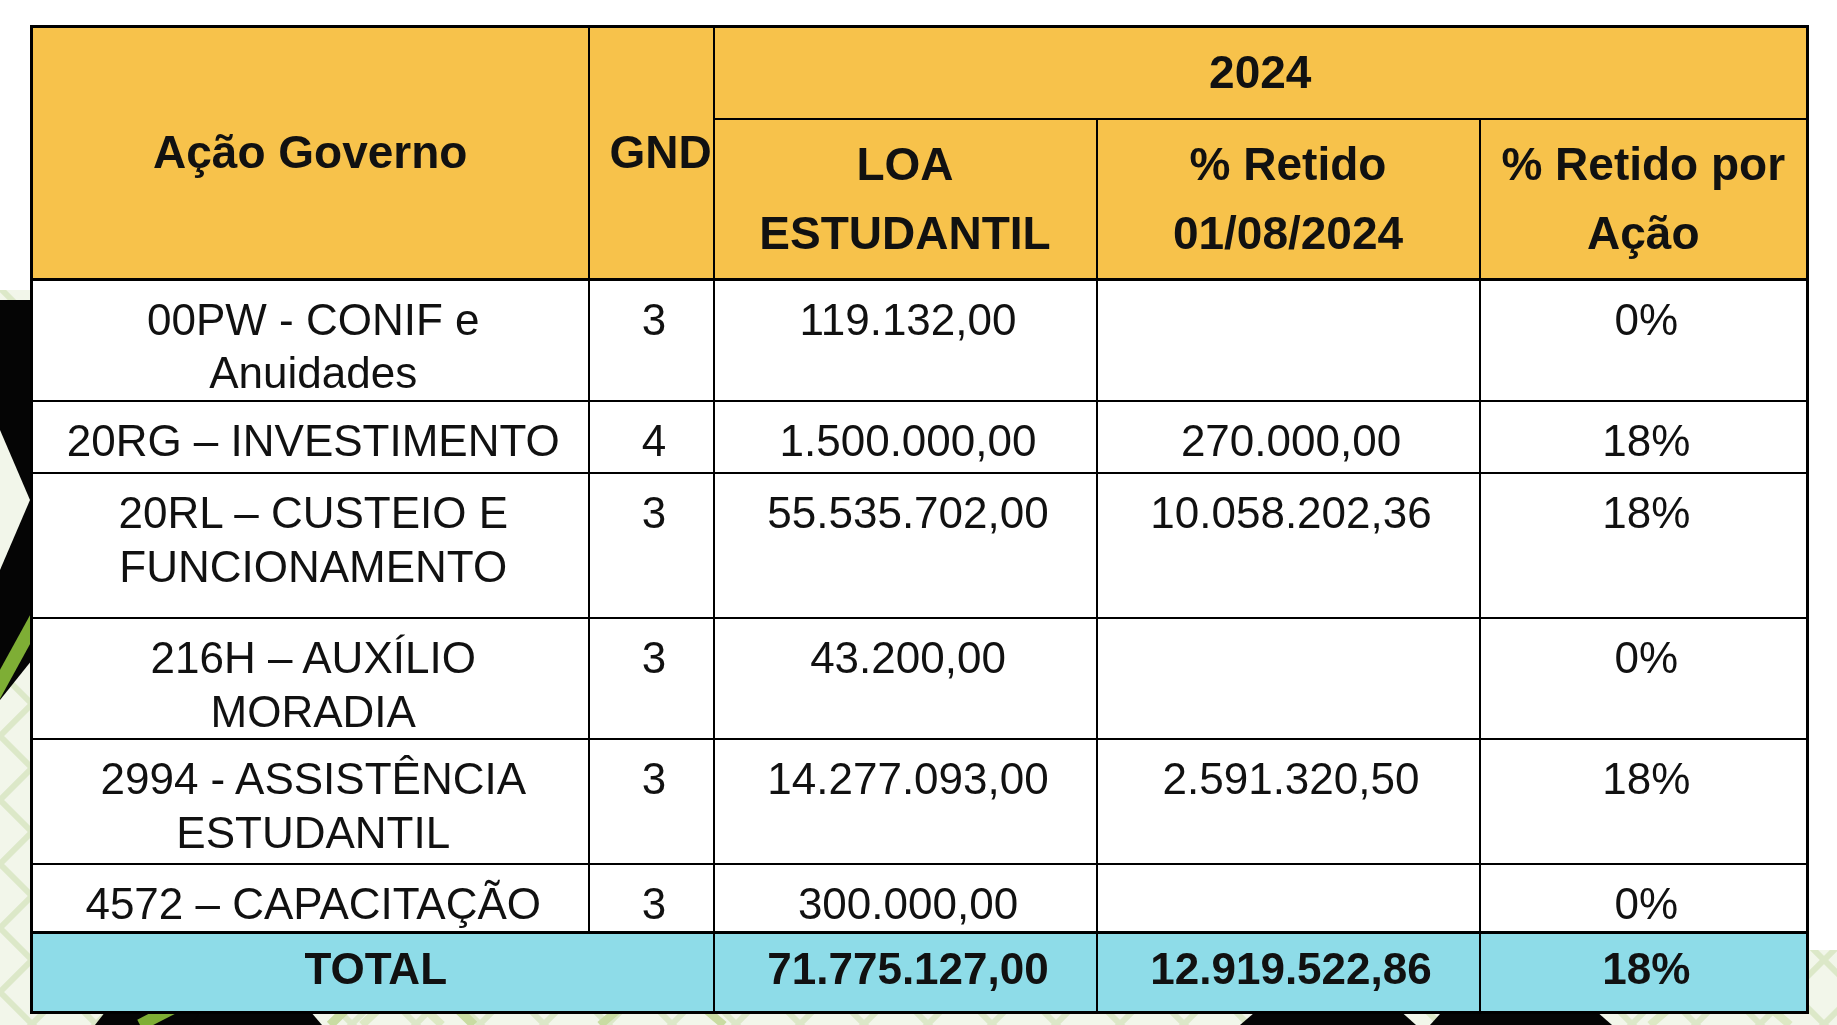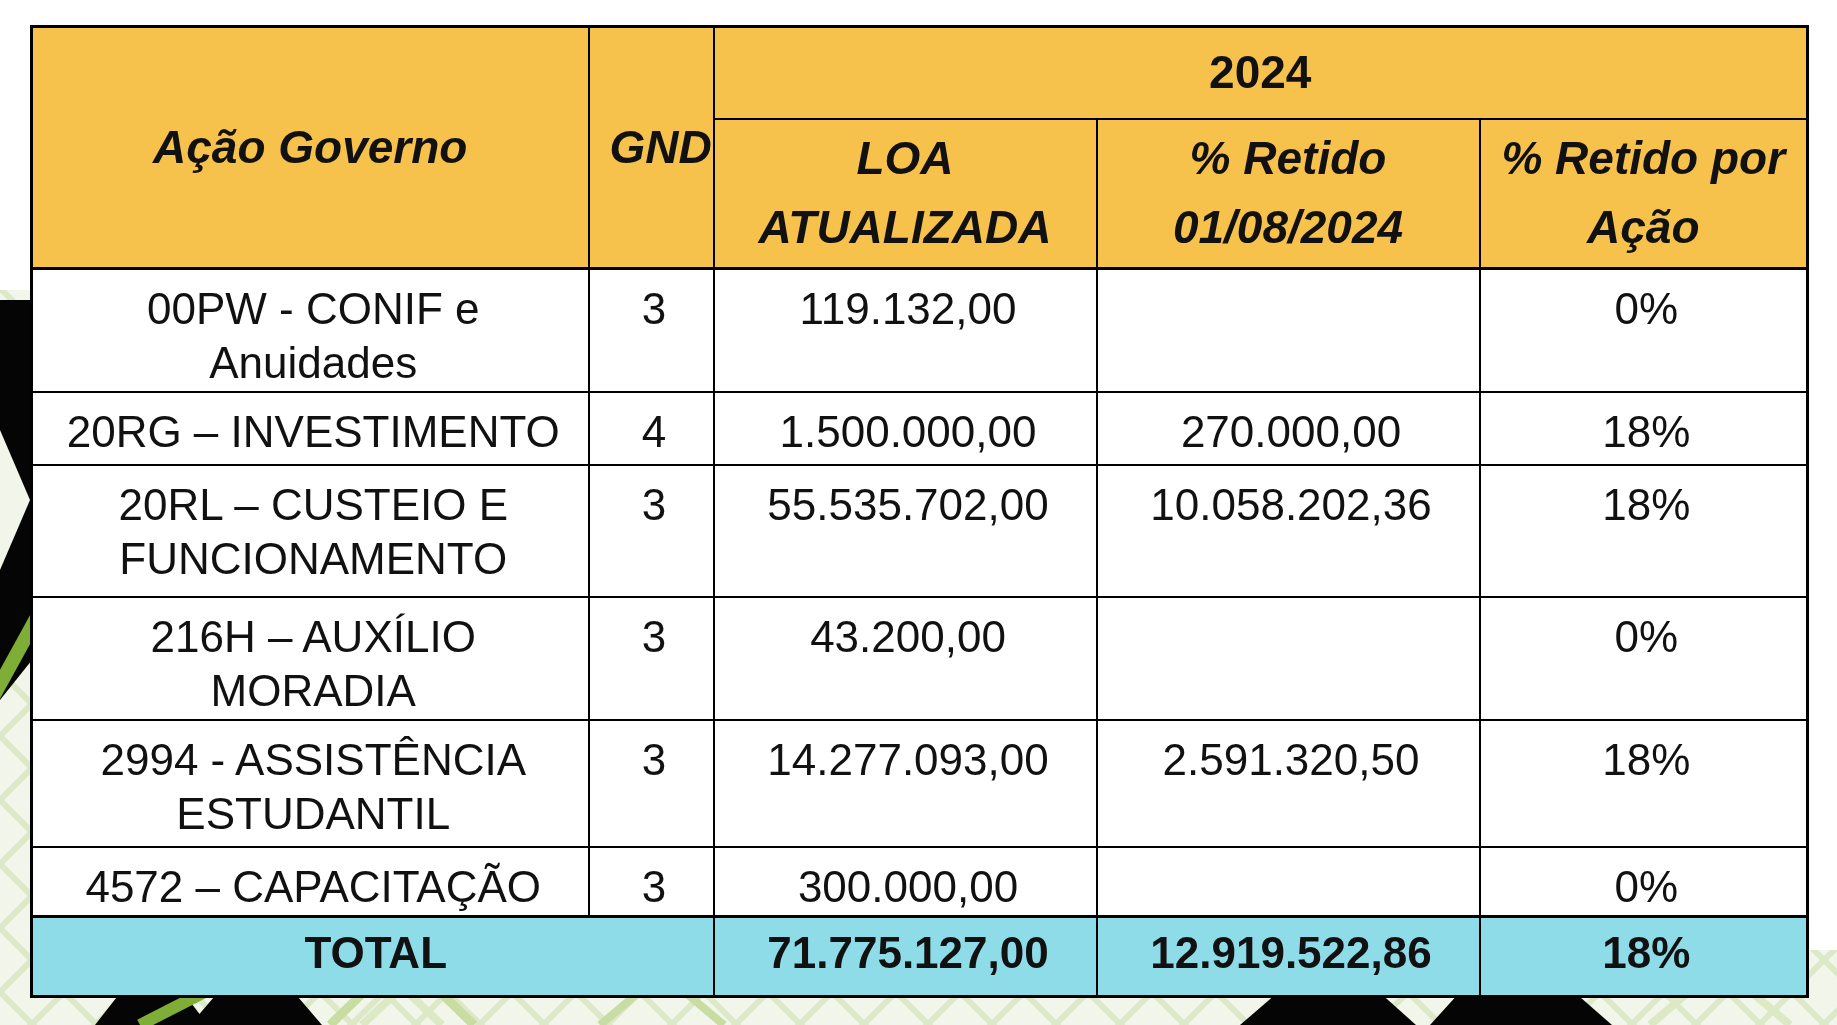--- a/index.html
+++ b/index.html
@@ -33,24 +33,24 @@
     border:2px solid var(--border);
     text-align:center;
     overflow:hidden;
   }
   .budget-table th{
     background:var(--header-bg);
     font-weight:bold;
     font-size:46px;
     line-height:1.5;
     vertical-align:middle;
-    padding:0 20px;
+    padding:10px 20px;
   }
   .r-year th{border-bottom-width:2px;}
-  .r-sub th, th[rowspan]{border-bottom:3px solid var(--border);font-style:italic;}
+  .r-sub th, th[rowspan]{border-bottom:3px solid var(--border);}
   .budget-table td{
     font-size:44px;
     font-weight:normal;
     line-height:1.22;
     vertical-align:top;
     padding:12px 4px 0 10px;
   }
   .total-row td{
     background:var(--total-bg);
     font-weight:bold;
@@ -99,41 +99,41 @@
       <col style="width:383px">
       <col style="width:328px">
   </colgroup>
   <thead>
     <tr class="r-year" style="height:92px">
       <th rowspan="2">Ação Governo</th>
       <th rowspan="2">GND</th>
       <th colspan="3">2024</th>
     </tr>
     <tr class="r-sub" style="height:150px">
-      <th>LOA ATUALIZADA</th>
+      <th>LOA ESTUDANTIL</th>
       <th>% Retido 01/08/2024</th>
       <th>% Retido por Ação</th>
     </tr>
   </thead>
   <tbody>
     <tr style="height:86px">
       <td>00PW - CONIF e Anuidades</td>
       <td>3</td>
       <td>119.132,00</td>
       <td></td>
       <td>0%</td>
     </tr>
     <tr style="height:72px">
       <td>20RG – INVESTIMENTO</td>
       <td>4</td>
       <td>1.500.000,00</td>
       <td>270.000,00</td>
       <td>18%</td>
     </tr>
-    <tr style="height:130px">
+    <tr style="height:145px">
       <td>20RL – CUSTEIO E FUNCIONAMENTO</td>
       <td>3</td>
       <td>55.535.702,00</td>
       <td>10.058.202,36</td>
       <td>18%</td>
     </tr>
     <tr style="height:92px">
       <td>216H – AUXÍLIO MORADIA</td>
       <td>3</td>
       <td>43.200,00</td>

